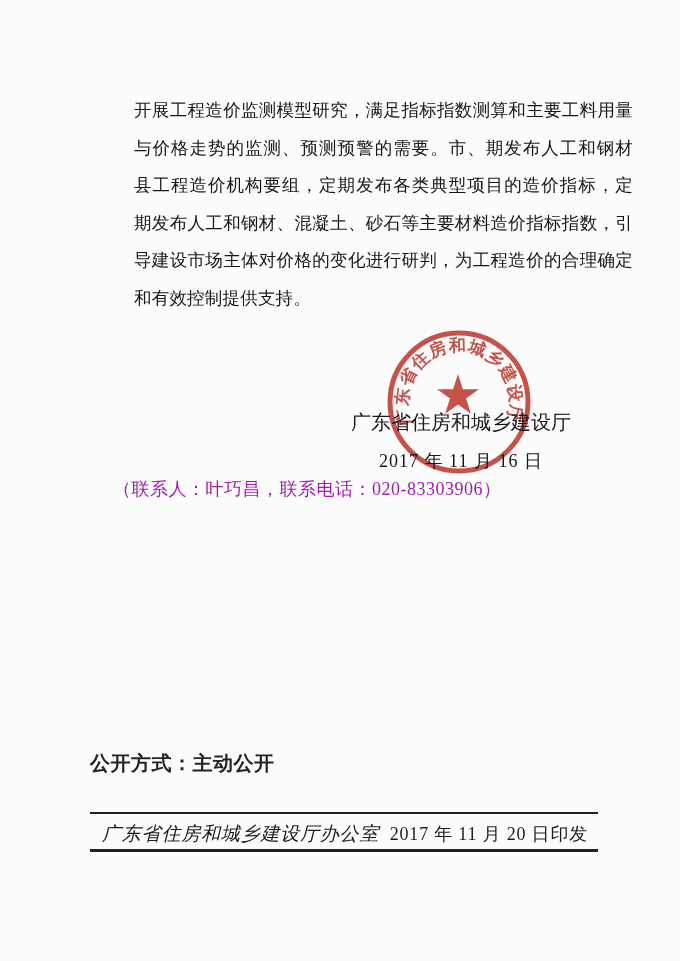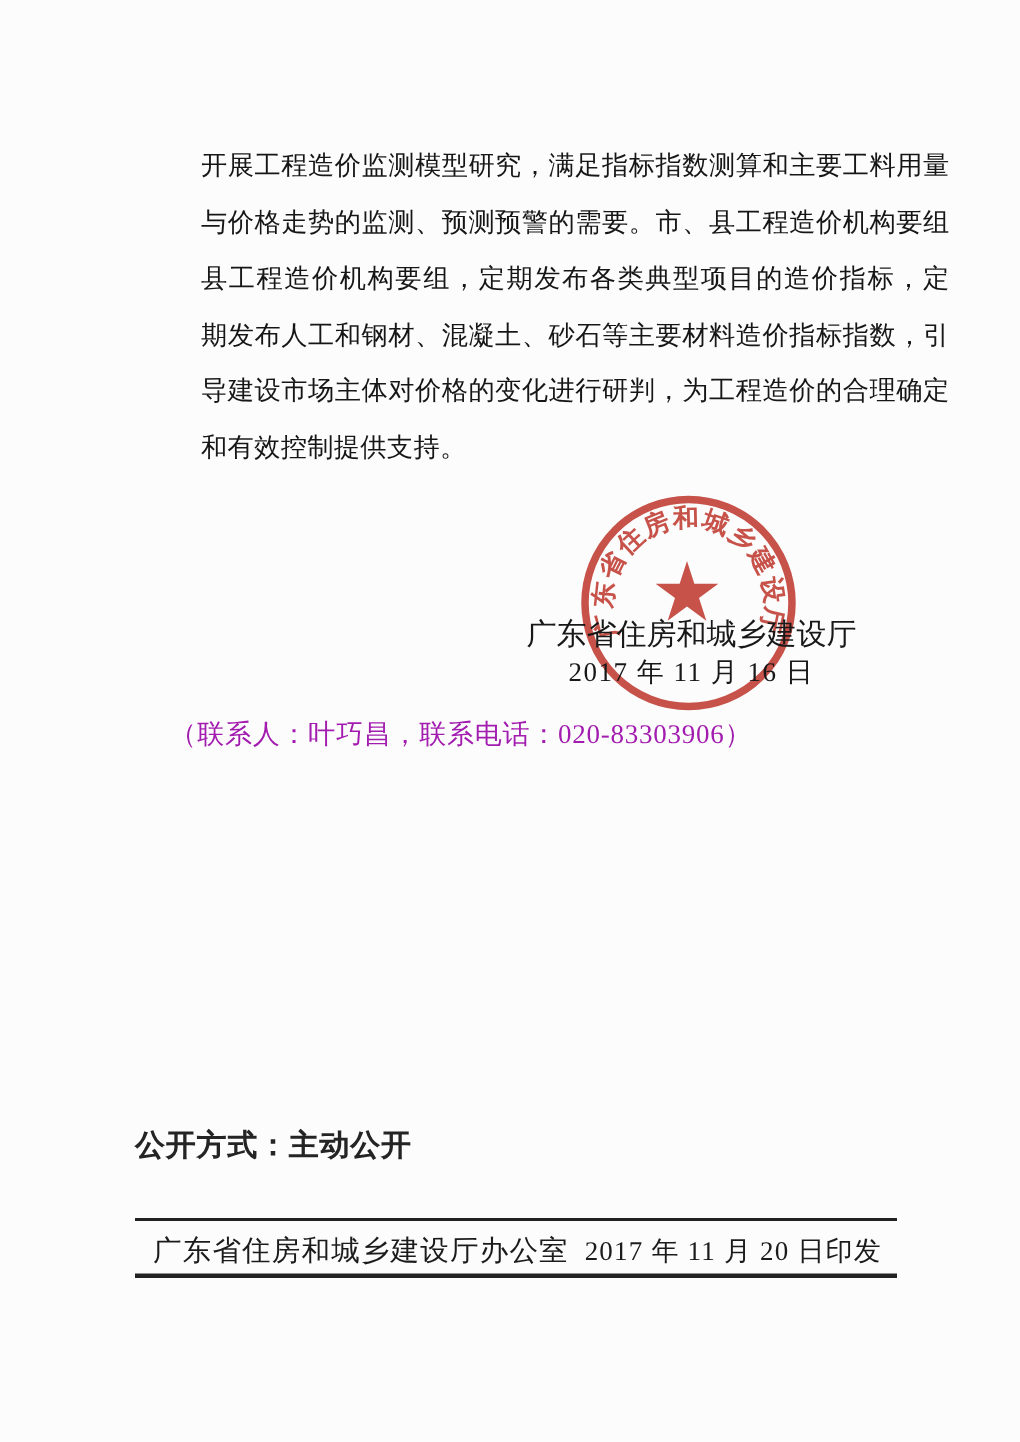--- a/index.html
+++ b/index.html
@@ -73,20 +73,21 @@
     width: 240px;
     text-align: center;
   }
   .signature-agency {
     font-size: 20px;
     letter-spacing: 0px;
     white-space: nowrap;
     color: #181818;
   }
   .signature-date {
+    margin-top: 13px;
     font-size: 18px;
     letter-spacing: 1px;
     white-space: nowrap;
     color: #181818;
   }
 
   
   .contact-line {
     position: absolute;
     left: 113px;
@@ -126,20 +127,21 @@
     display: flex;
     justify-content: space-between;
     align-items: baseline;
   }
   .footer-issuer {
     padding-left: 12px;
     font-size: 19px;
     letter-spacing: 0.8px;
     white-space: nowrap;
     color: #1b1b1b;
+    font-style: italic;
   }
   .footer-print-date {
     padding-right: 10px;
     font-size: 18px;
     letter-spacing: 0.8px;
     white-space: nowrap;
     color: #1b1b1b;
     font-family: Liberation Serif, serif;
   }
   .footer-rule-bottom {
@@ -151,21 +153,21 @@
     background: #222222;
   }
 </style>
 </head>
 <body>
 
 <div class="page">
 
   <div class="body-paragraph">
     <div class="body-line">开展工程造价监测模型研究，满足指标指数测算和主要工料用量</div>
-    <div class="body-line">与价格走势的监测、预测预警的需要。市、县工程造价机构要组</div>
+    <div class="body-line">与价格走势的监测、预测预警的需要。市、期发布人工和钢材</div>
     <div class="body-line">县工程造价机构要组，定期发布各类典型项目的造价指标，定</div>
     <div class="body-line">期发布人工和钢材、混凝土、砂石等主要材料造价指标指数，引</div>
     <div class="body-line">导建设市场主体对价格的变化进行研判，为工程造价的合理确定</div>
     <div class="body-line last">和有效控制提供支持。</div>
   </div>
 
   <svg class="seal" viewBox="0 0 150 150">
     <circle class="ring" cx="75" cy="75" r="69"></circle>
     <polygon class="star" points="74,47 78.9,62.2 94.9,62.2 82,71.6 86.9,86.8 74,77.4 61.1,86.8 66,71.6 53.1,62.2 69.1,62.2"></polygon>
     <defs>

